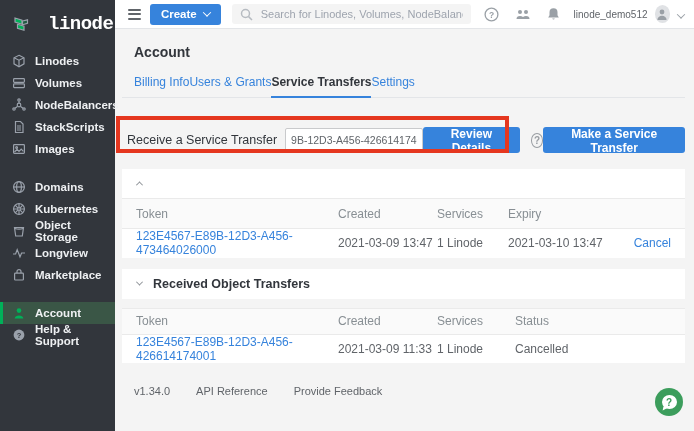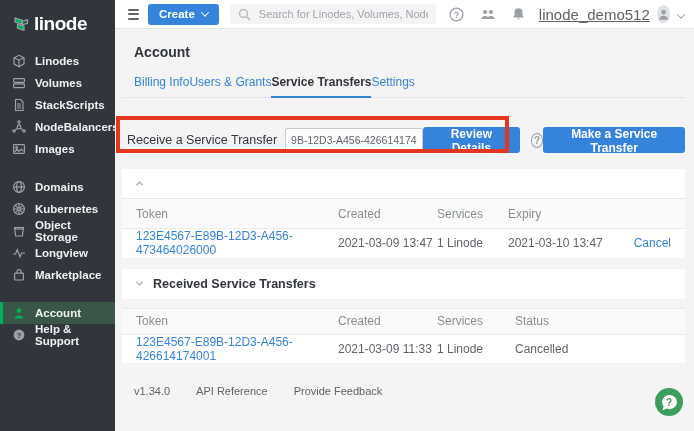--- a/index.html
+++ b/index.html
@@ -2,21 +2,21 @@
 <html><head>
 <meta charset="utf-8">
 <style>
   * { margin:0; padding:0; box-sizing:border-box; }
   html,body { width:694px; height:431px; overflow:hidden;
     font-family:"Liberation Sans","DejaVu Sans",sans-serif; background:#f4f4f4; }
 
   
   .sidebar { position:absolute; left:0; top:0; width:115px; height:431px;
     background:#32363c; z-index:5; }
-  .logo { display:flex; align-items:center; gap:4px; padding:10px 0 0 13px; height:38px; }
+  .logo { display:flex; align-items:center; gap:18px; padding:10px 0 0 13px; height:38px;font-family:Liberation Mono, monospace; }
   .logo-text { color:#fff; font-size:19px; font-weight:bold; letter-spacing:-0.5px; }
   .nav-group { margin-top:12px; }
   .nav-group + .nav-group { margin-top:16px; }
   .nav-item { display:flex; align-items:center; gap:9px; height:22px; padding-left:12px;
     color:#eef0f2; font-size:11.5px; font-weight:bold; cursor:pointer; }
   .nav-item .nico { width:14px; height:14px; flex:0 0 14px; display:flex; align-items:center; }
   .nav-item.active { background:#3a5646; border-left:3px solid #00b159; padding-left:9px; }
   .nico svg { display:block; stroke:#9aa1ab; fill:none; stroke-width:1.2; }
   .nav-item.active .nico svg { stroke:#00b159; }
 
@@ -34,21 +34,21 @@
     border-bottom:1.5px solid currentColor; }
   .chev.down { transform:rotate(45deg) translate(-1px,-1px); }
   .chev.up { transform:rotate(-135deg) translate(-1px,-1px); }
   .searchbox { margin-left:11px; width:275px; height:20px; background:#f4f4f4; border-radius:3px;
     display:flex; align-items:center; padding:0 8px; gap:8px; overflow:hidden; }
   .searchbox input { border:none; background:transparent; outline:none; width:240px;
     font-size:11px; color:#606469; font-family:inherit; }
   .searchbox input::placeholder { color:#9ea4ae; }
   .tb-icons { display:flex; align-items:center; margin-left:13px; gap:16px; }
   .tb-icon { cursor:pointer; display:flex; align-items:center; }
-  .username { margin-left:14px; font-size:15px; color:#606469; cursor:pointer;text-decoration:underline; }
+  .username { margin-left:14px; font-size:10px; color:#606469; cursor:pointer; }
   .avatar { margin-left:7px; width:18px; height:18px; border-radius:50%; background:#e0e2e5;
     display:flex; align-items:center; justify-content:center; cursor:pointer; overflow:hidden; }
   .tb-caret { margin-left:8px; color:#9aa0a6; cursor:pointer; }
 
   .content { height:402px; background:#f4f4f4; padding:0 9px 0 7px; position:relative; }
   .page-title { margin:15px 0 0 12px; font-size:14px; color:#32363c; }
   .tabs { margin:15px 0 0 0; display:flex; padding-left:12px;
     border-bottom:1px solid #e3e5e8; }
   .tab { font-size:12px; color:#3683dc; padding-bottom:7px; cursor:pointer; }
   .tab.active { color:#32363c; font-weight:bold; border-bottom:2px solid #3683dc;
@@ -129,37 +129,37 @@
         <svg width="14" height="14" viewBox="0 0 14 14">
             <rect x="1.6" y="2.6" width="10.8" height="3.8" rx="0.8"></rect>
             <rect x="1.6" y="7.8" width="10.8" height="3.8" rx="0.8"></rect>
           </svg>
       </span>
       <span>Volumes</span>
     </div>
     <div class="nav-item">
       <span class="nico">
         <svg width="14" height="14" viewBox="0 0 14 14">
-            <path d="M3.5 1.5h5l2.5 2.5v8.5h-7.5z"></path>
-            <path d="M5 6h4M5 8h4M5 10h4"></path>
-          </svg>
-      </span>
-      <span>StackScripts</span>
-    </div>
-    <div class="nav-item">
-      <span class="nico">
-        <svg width="14" height="14" viewBox="0 0 14 14">
             <circle cx="7" cy="7" r="1.8"></circle>
             <circle cx="7" cy="2" r="1.2"></circle>
             <circle cx="2" cy="11" r="1.2"></circle>
             <circle cx="12" cy="11" r="1.2"></circle>
             <path d="M7 3.2v2M3 10.2l2.4-1.8M11 10.2 8.6 8.4"></path>
           </svg>
       </span>
       <span>NodeBalancers</span>
+    </div>
+    <div class="nav-item">
+      <span class="nico">
+        <svg width="14" height="14" viewBox="0 0 14 14">
+            <path d="M3.5 1.5h5l2.5 2.5v8.5h-7.5z"></path>
+            <path d="M5 6h4M5 8h4M5 10h4"></path>
+          </svg>
+      </span>
+      <span>StackScripts</span>
     </div>
     <div class="nav-item">
       <span class="nico">
         <svg width="14" height="14" viewBox="0 0 14 14">
             <rect x="1.6" y="2.6" width="10.8" height="8.8" rx="0.8"></rect>
             <circle cx="4.6" cy="5.5" r="0.9"></circle>
             <path d="M2.5 10l2.6-2.6 1.9 1.9 2.2-2.2 2.2 2.2"></path>
           </svg>
       </span>
       <span>Images</span>
@@ -340,21 +340,21 @@
               </div>
             </td>
           </tr>
         </tbody>
       </table>
     </section>
 
     <section class="panel received">
       <div class="section-head" style="height:30px;">
         <span class="chev down"></span>
-        <span class="section-title">Received Service Transfers</span>
+        <span class="section-title">Received Object Transfers</span>
       </div>
     </section>
 
     <section class="panel sent">
       <table>
         <colgroup>
             <col style="width:216px">
             <col style="width:99px">
             <col style="width:78px">
             <col>

